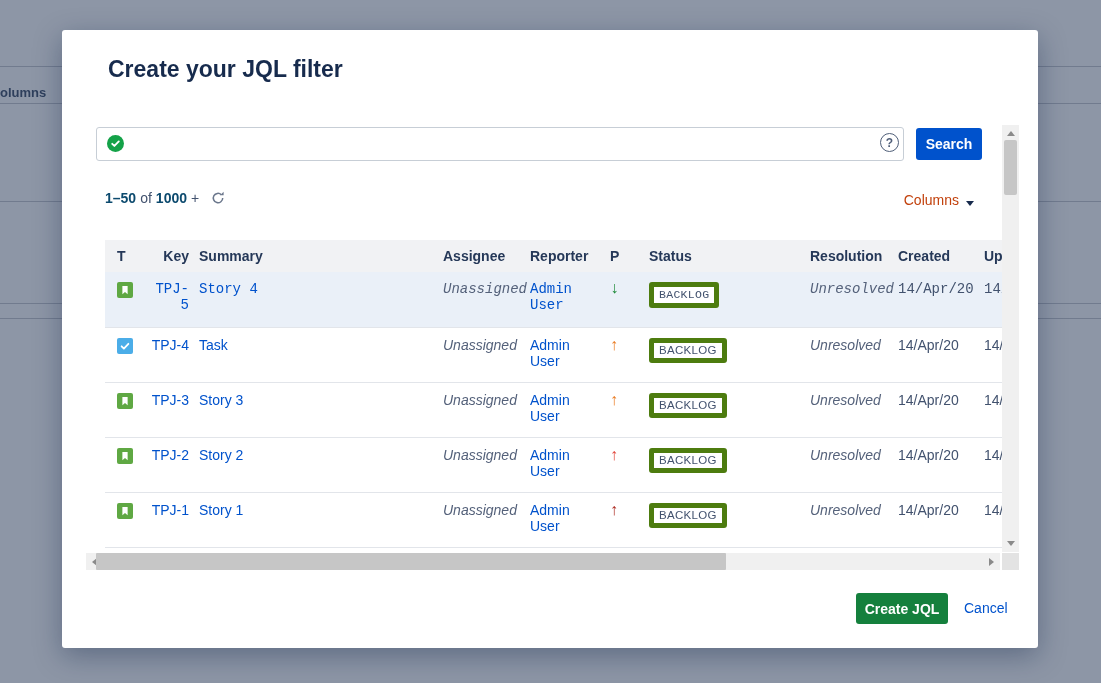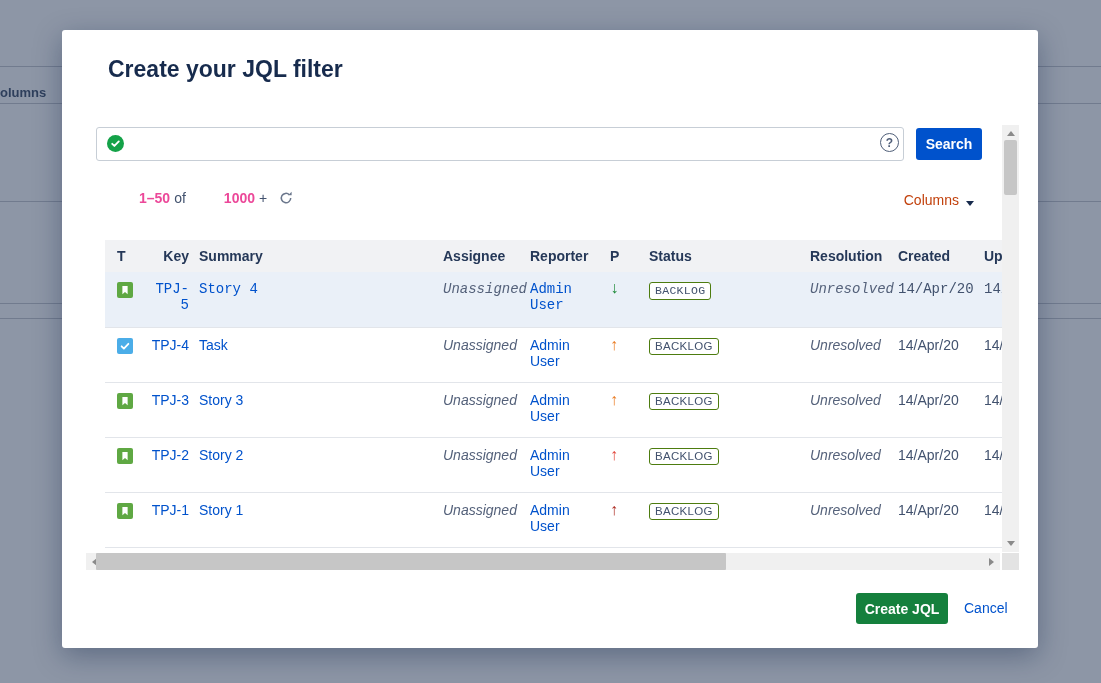--- a/index.html
+++ b/index.html
@@ -55,21 +55,21 @@
     background: #0052CC; color: #fff; border: none; border-radius: 3px;
     font-size: 14px; font-weight: 700; font-family: "Liberation Sans", sans-serif;
     cursor: pointer;
   }
   .search-btn { position: absolute; left: 854px; top: 98px; width: 66px; height: 32px; }
   
   .results-bar {
     position: absolute; left: 43px; top: 158px; height: 20px;
     font-size: 14px; color: #42526E; display: flex; align-items: center; gap: 4px;
   }
-  .results-bar b { color: #ec4899; margin-left: 34px; }
+  .results-bar b { color: #0c4a6e; }
   .refresh-btn { margin-left: 8px; background: none; border: none; cursor: pointer; padding: 0; display: flex; }
   .columns-dd {
     position: absolute; right: 64px; top: 162px;
     font-size: 14px; color: #c2410c; cursor: pointer;
     display: flex; align-items: center; gap: 7px;
   }
   .dd-caret {
     width: 0; height: 0; margin-top: 6px;
     border-left: 4px solid transparent; border-right: 4px solid transparent;
     border-top: 5px solid #172B4D;
@@ -96,21 +96,21 @@
   .c-st { width: 161px; } .c-res { width: 88px; } .c-cre { width: 86px; } .c-upd { width: 111px; }
   a.lnk { color: #0052CC; text-decoration: none; cursor: pointer; }
   .muted { font-style: italic; color: #54617A; }
   .date { color: #42526E; }
   .type-icon {
     width: 16px; height: 16px; border-radius: 2px; margin-top: 1px;
     display: inline-flex; align-items: center; justify-content: center;
   }
   .prio { font-size: 16px; font-weight: 700; line-height: 16px; }
   .badge {
-    display: inline-block; border: 1px solid #4d7c0f; border-radius: 3px;
+    display: inline-block; border: 5px solid #4d7c0f; border-radius: 3px;
     padding: 1px 5px 2px; font-size: 11.5px; color: #42526E; background: #fff;
     letter-spacing: 0.3px; margin-top: 1px;
   }
   
   .h-scroll { position: absolute; left: 24px; top: 523px; width: 914px; height: 17px; background: #F0F0F0; }
   .h-thumb { position: absolute; left: 10px; top: 0; width: 630px; height: 17px; background: #C6C6C6; border-radius: 1px; cursor: pointer; }
   .v-scroll { position: absolute; left: 940px; top: 95px; width: 17px; height: 427px; background: #F0F0F0; }
   .v-thumb { position: absolute; left: 2px; top: 15px; width: 13px; height: 55px; background: #C6C6C6; border-radius: 2px; cursor: pointer; }
   .sb-arrow { position: absolute; width: 17px; height: 17px; display: flex; align-items: center; justify-content: center; cursor: pointer; }
   .tri-left  { width:0;height:0;border-top:4px solid transparent;border-bottom:4px solid transparent;border-right:5px solid #8A8A8A; }

